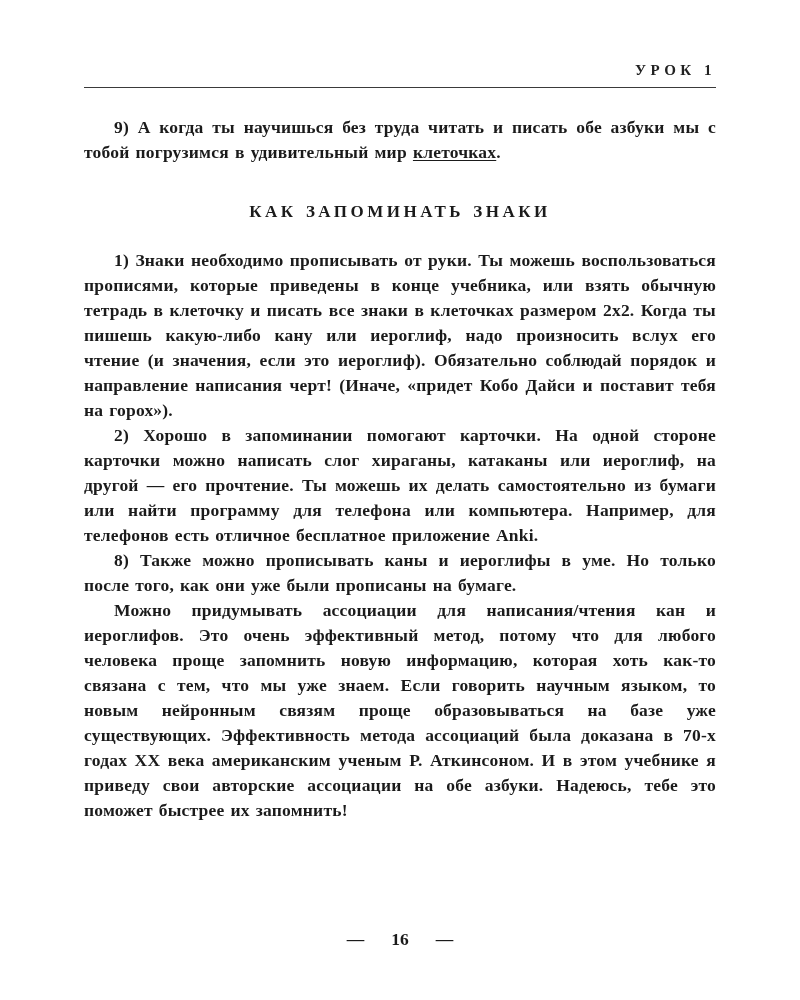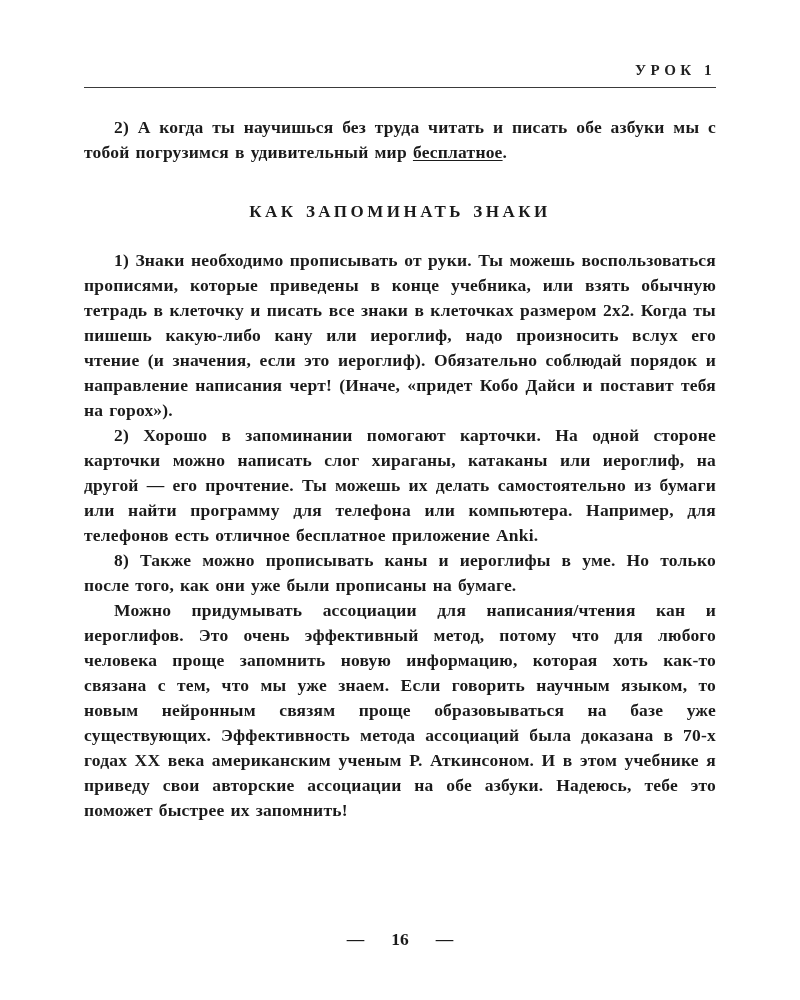--- a/index.html
+++ b/index.html
@@ -65,21 +65,21 @@
   </style>
 </head>
 <body>
 
 <div class="page">
 
   <div class="header-row">УРОК 1</div>
 
   <hr class="header-rule">
 
-  <p class="body-text intro-para"><span>2) А когда ты научишься без труда читать и писать обе азбуки мы с тобой погрузимся в удивительный мир </span><span class="underlined">бесплатное</span><span>.</span></p>
+  <p class="body-text intro-para"><span>9) А когда ты научишься без труда читать и писать обе азбуки мы с тобой погрузимся в удивительный мир </span><span class="underlined">клеточках</span><span>.</span></p>
 
   <h2 class="body-text section-heading">КАК ЗАПОМИНАТЬ ЗНАКИ</h2>
 
   <p class="body-text">1) Знаки необходимо прописывать от руки. Ты можешь воспользоваться прописями, которые приведены в конце учебника, или взять обычную тетрадь в клеточку и писать все знаки в клеточках размером 2х2. Когда ты пишешь какую-либо кану или иероглиф, надо произносить вслух его чтение (и значения, если это иероглиф). Обязательно соблюдай порядок и направление написания черт! (Иначе, «придет Кобо Дайси и поставит тебя на горох»).</p>
 
   <p class="body-text">2) Хорошо в запоминании помогают карточки. На одной стороне карточки можно написать слог хираганы, катаканы или иероглиф, на другой — его прочтение. Ты можешь их делать самостоятельно из бумаги или найти программу для телефона или компьютера. Например, для телефонов есть отличное бесплатное приложение Anki.</p>
 
   <p class="body-text">8) Также можно прописывать каны и иероглифы в уме. Но только после того, как они уже были прописаны на бумаге.</p>
 
   <p class="body-text">Можно придумывать ассоциации для написания/чтения кан и иероглифов. Это очень эффективный метод, потому что для любого человека проще запомнить новую информацию, которая хоть как-то связана с тем, что мы уже знаем. Если говорить научным языком, то новым нейронным связям проще образовываться на базе уже существующих. Эффективность метода ассоциаций была доказана в 70-х годах XX века американским ученым Р. Аткинсоном. И в этом учебнике я приведу свои авторские ассоциации на обе азбуки. Надеюсь, тебе это поможет быстрее их запомнить!</p>

